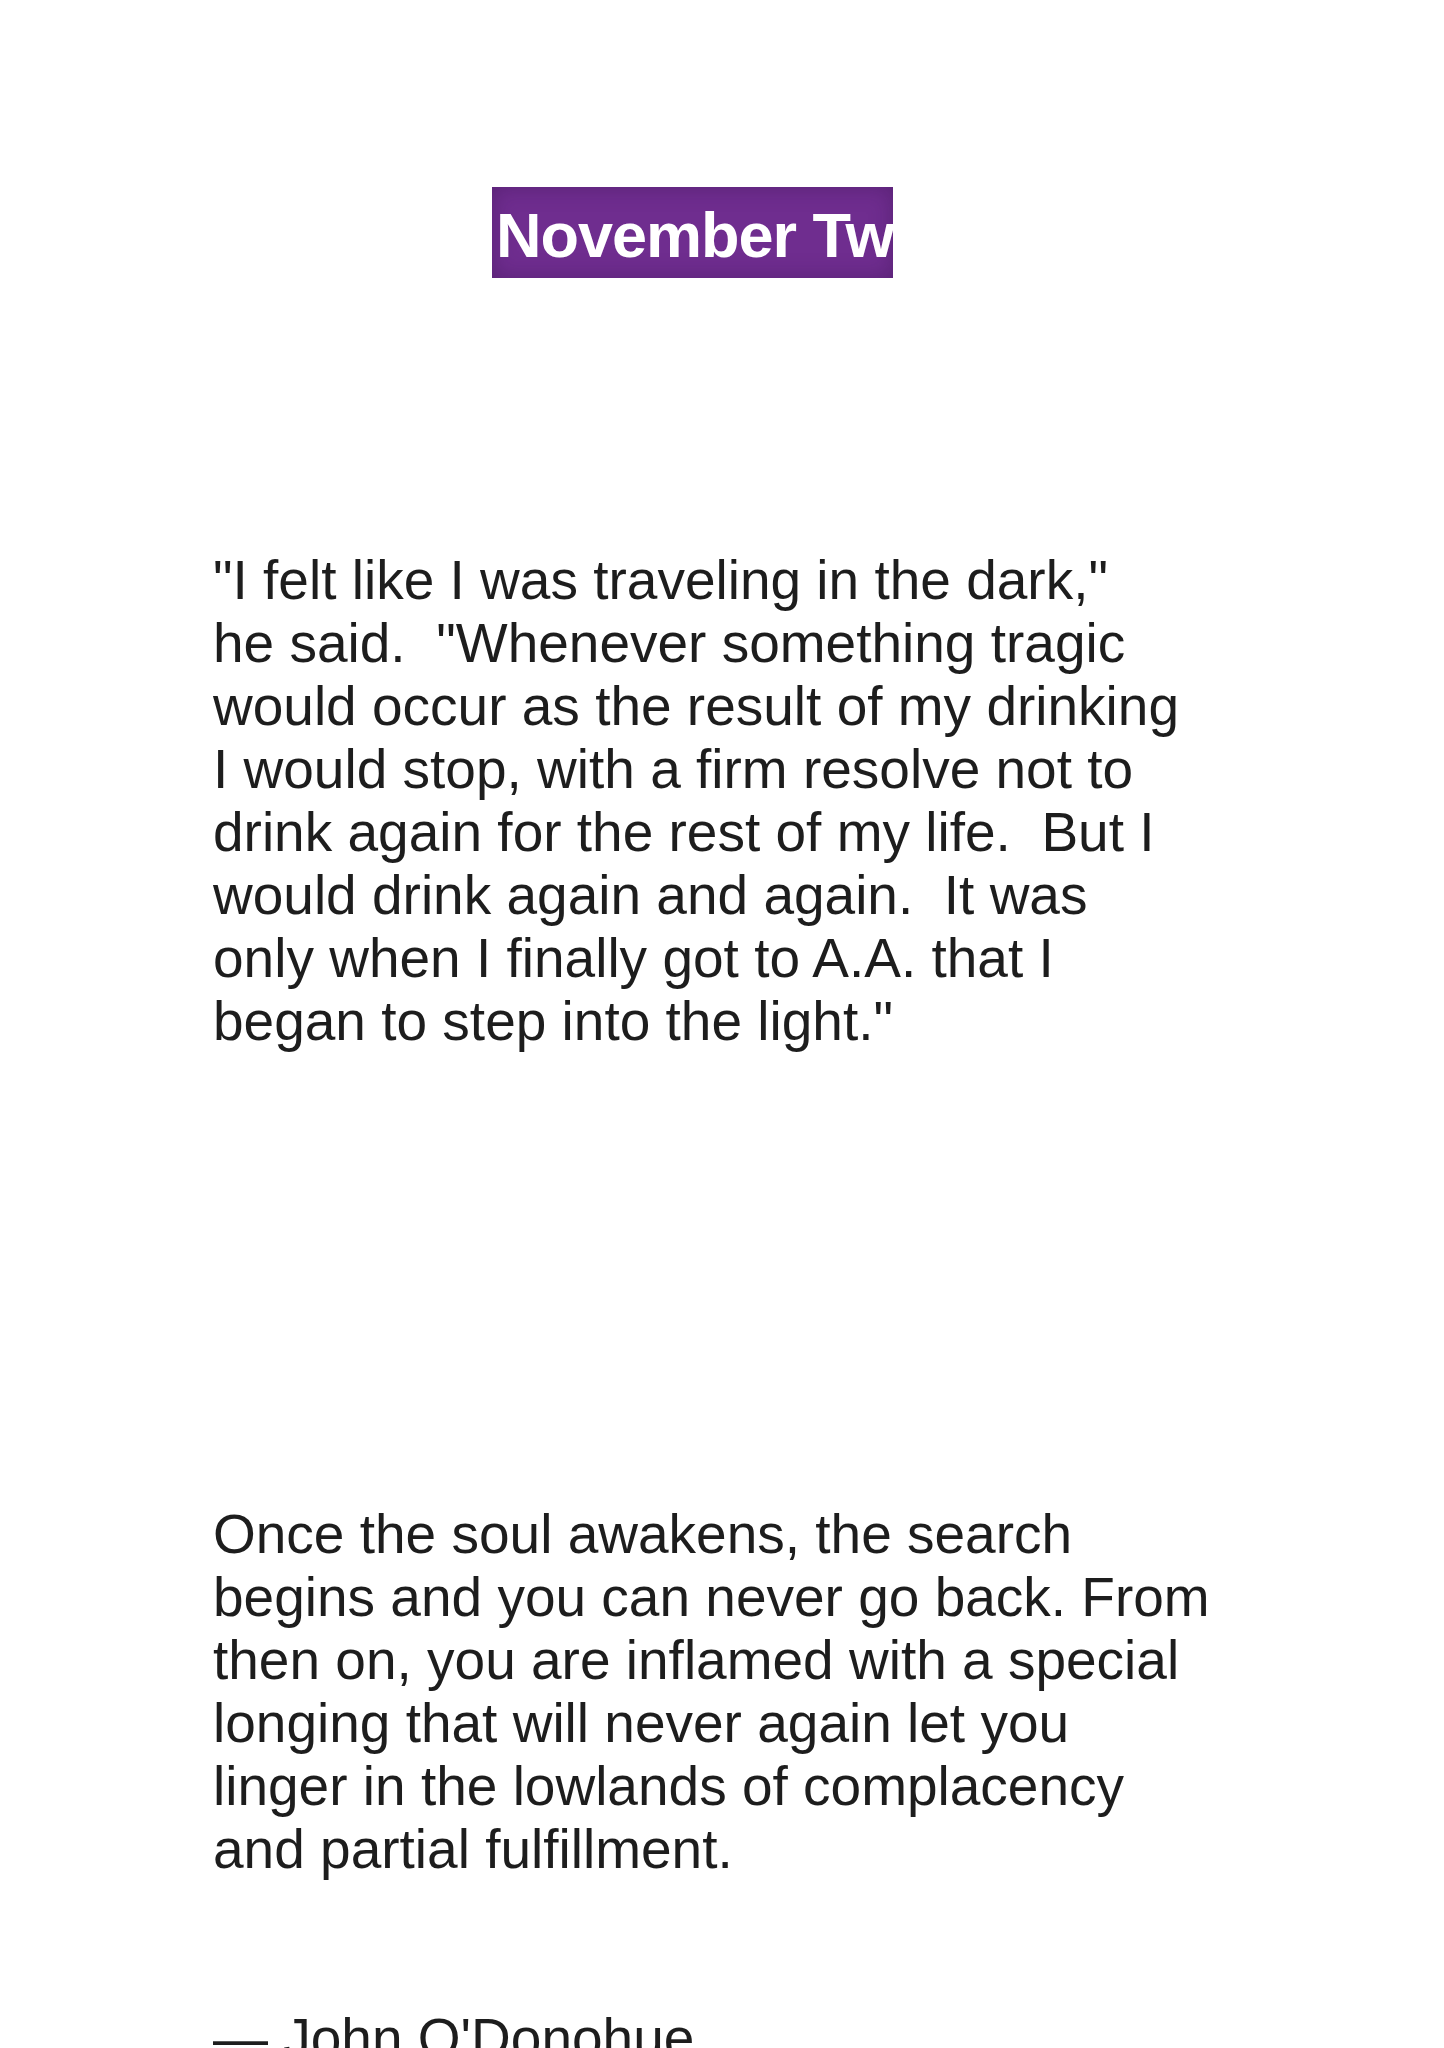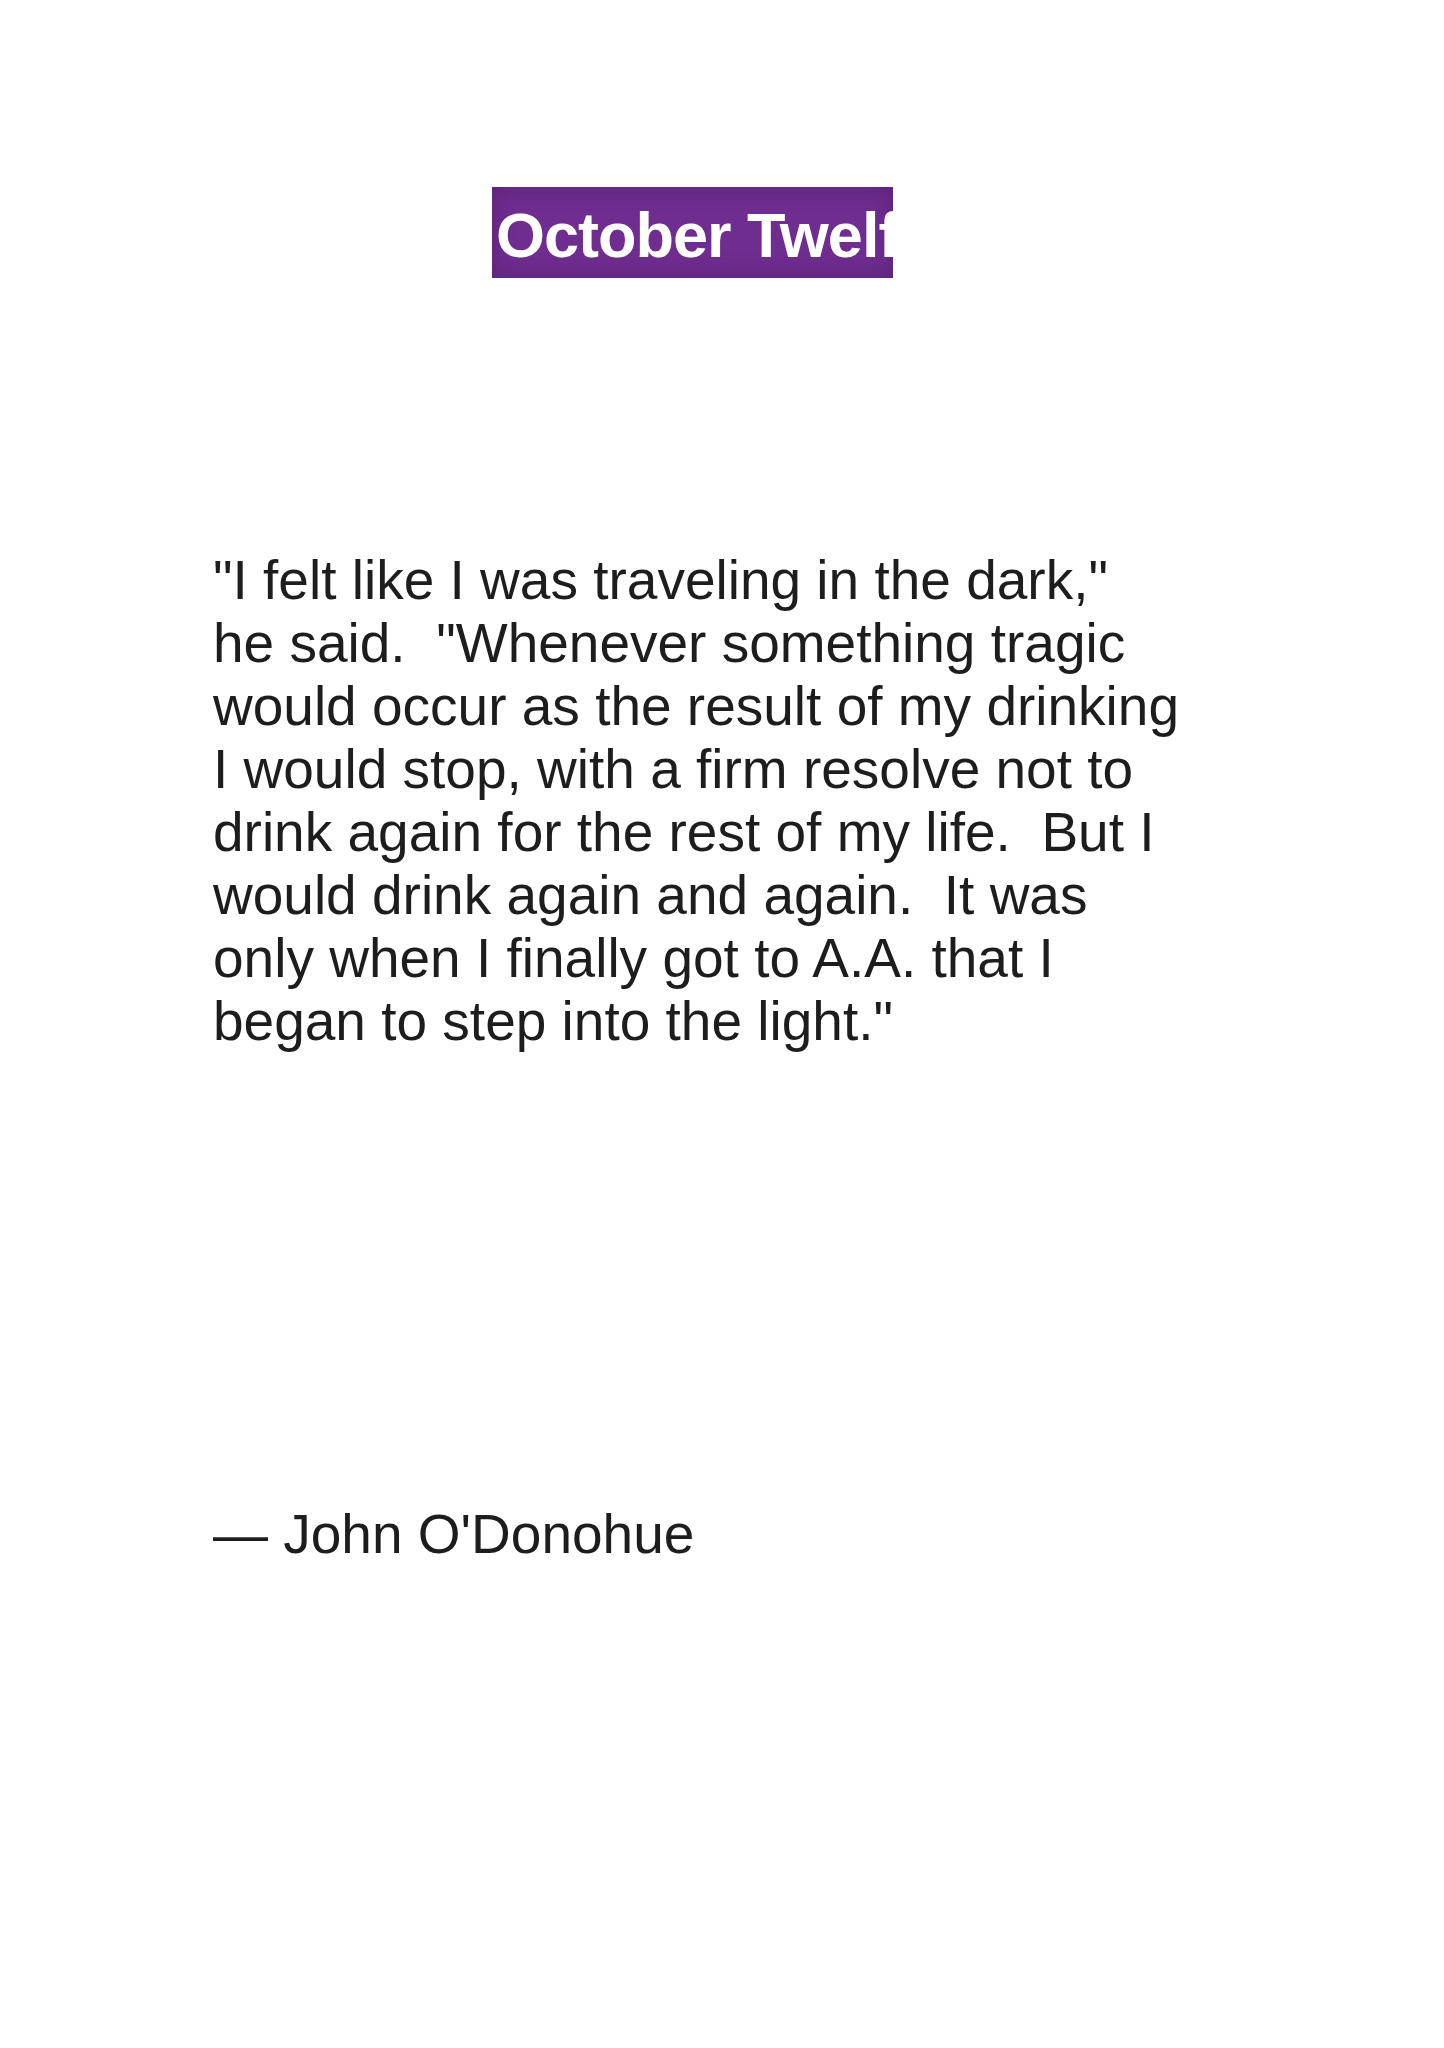--- a/index.html
+++ b/index.html
@@ -48,35 +48,41 @@
   .section:last-child {
     margin-bottom: 0;
   }
 </style>
 </head>
 <body>
 
 <div class="page">
 
   <div class="banner">
-    <span>October Twelfth</span>
+    <span>November Twelfth</span>
   </div>
 
   <div class="body-text">
 
     <div class="section">"I felt like I was traveling in the dark,"
 he said.  "Whenever something tragic
 would occur as the result of my drinking
 I would stop, with a firm resolve not to
 drink again for the rest of my life.  But I
 would drink again and again.  It was
 only when I finally got to A.A. that I
 began to step into the light."</div>
 
     <div class="section">
+      <div>Once the soul awakens, the search
+begins and you can never go back. From
+then on, you are inflamed with a special
+longing that will never again let you
+linger in the lowlands of complacency
+and partial fulfillment.</div>
       <div>— John O'Donohue</div>
     </div>
 
     
 
   </div>
 
 </div>
 
 </body></html>

